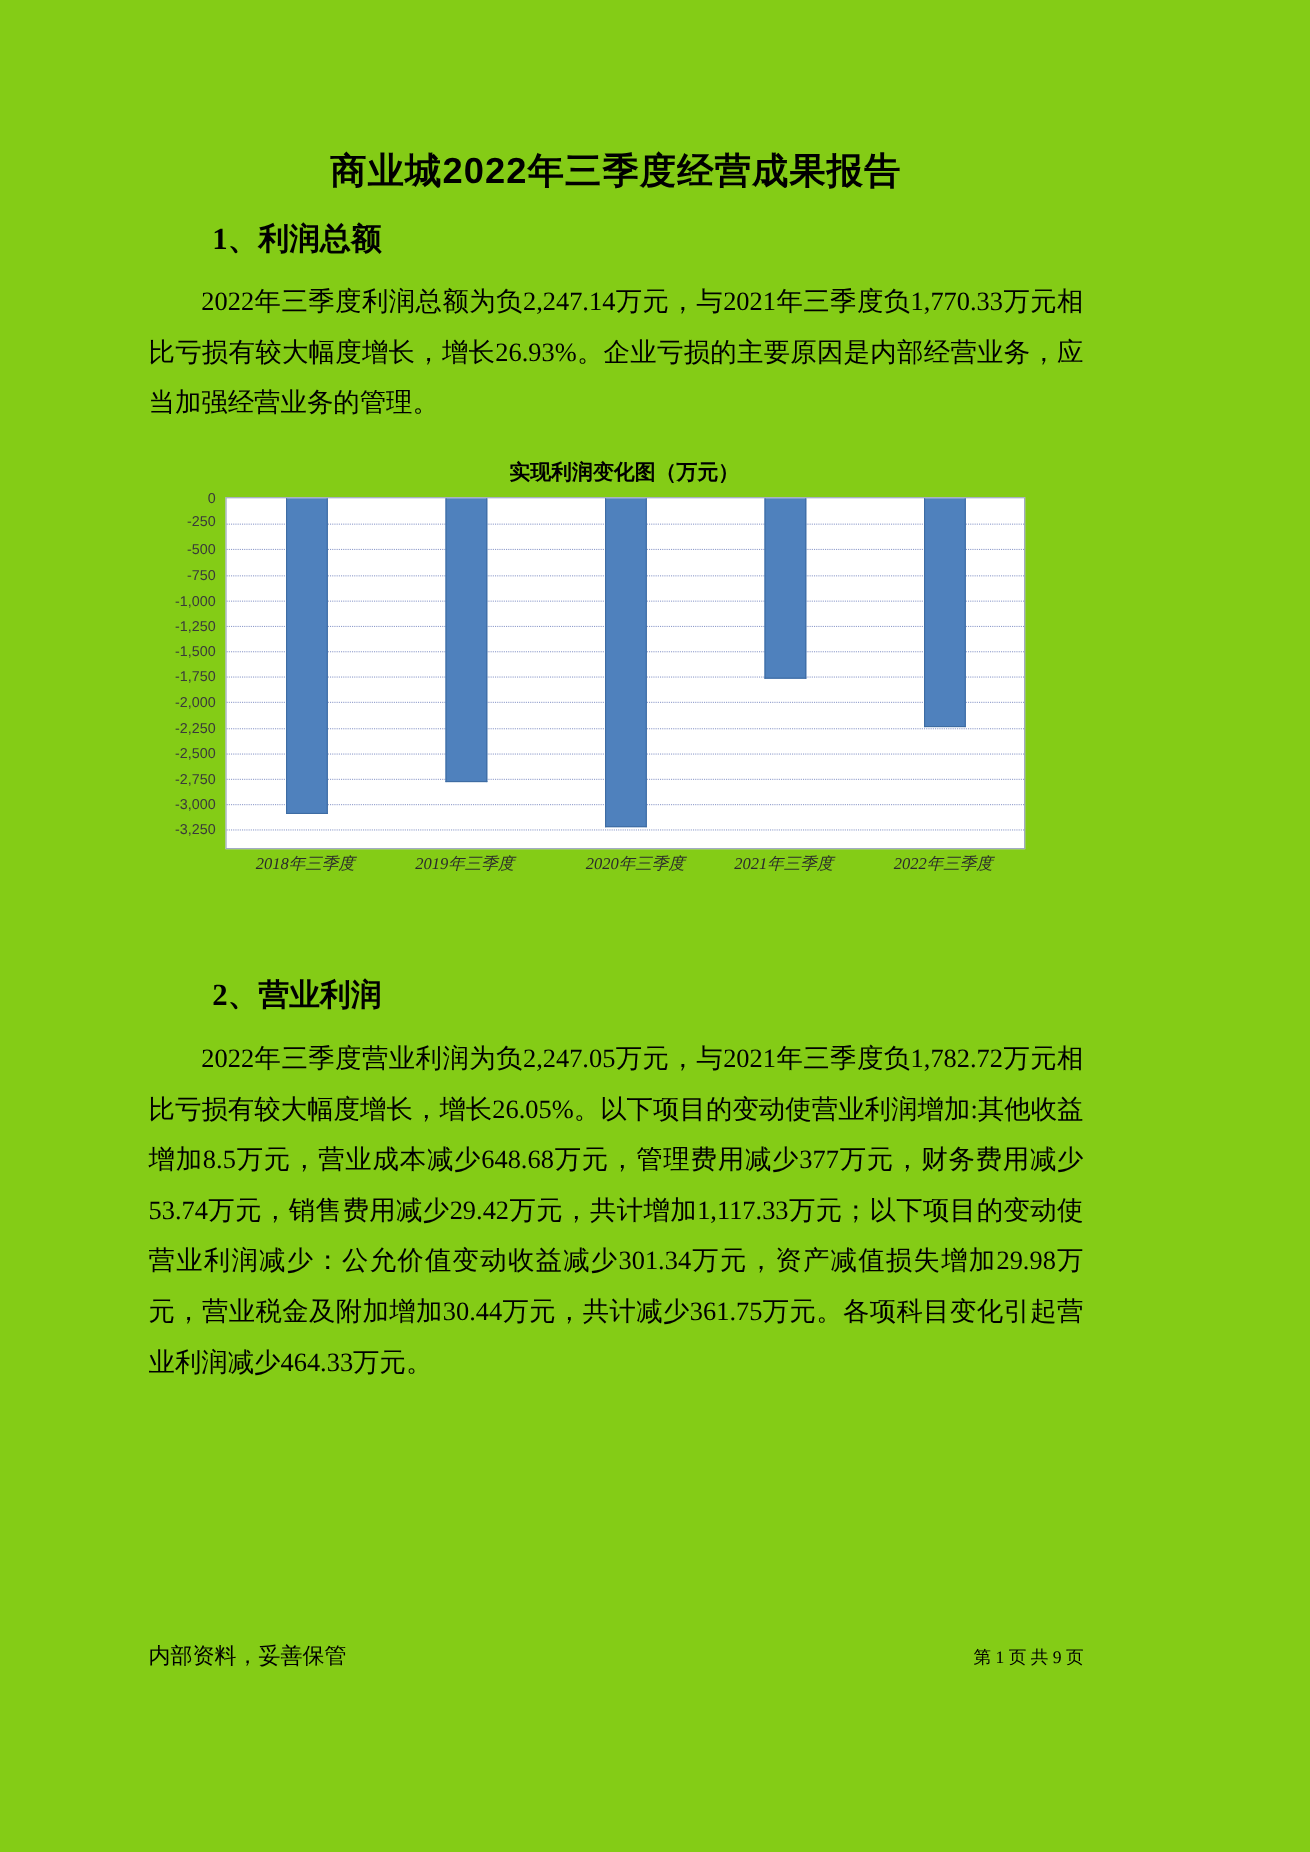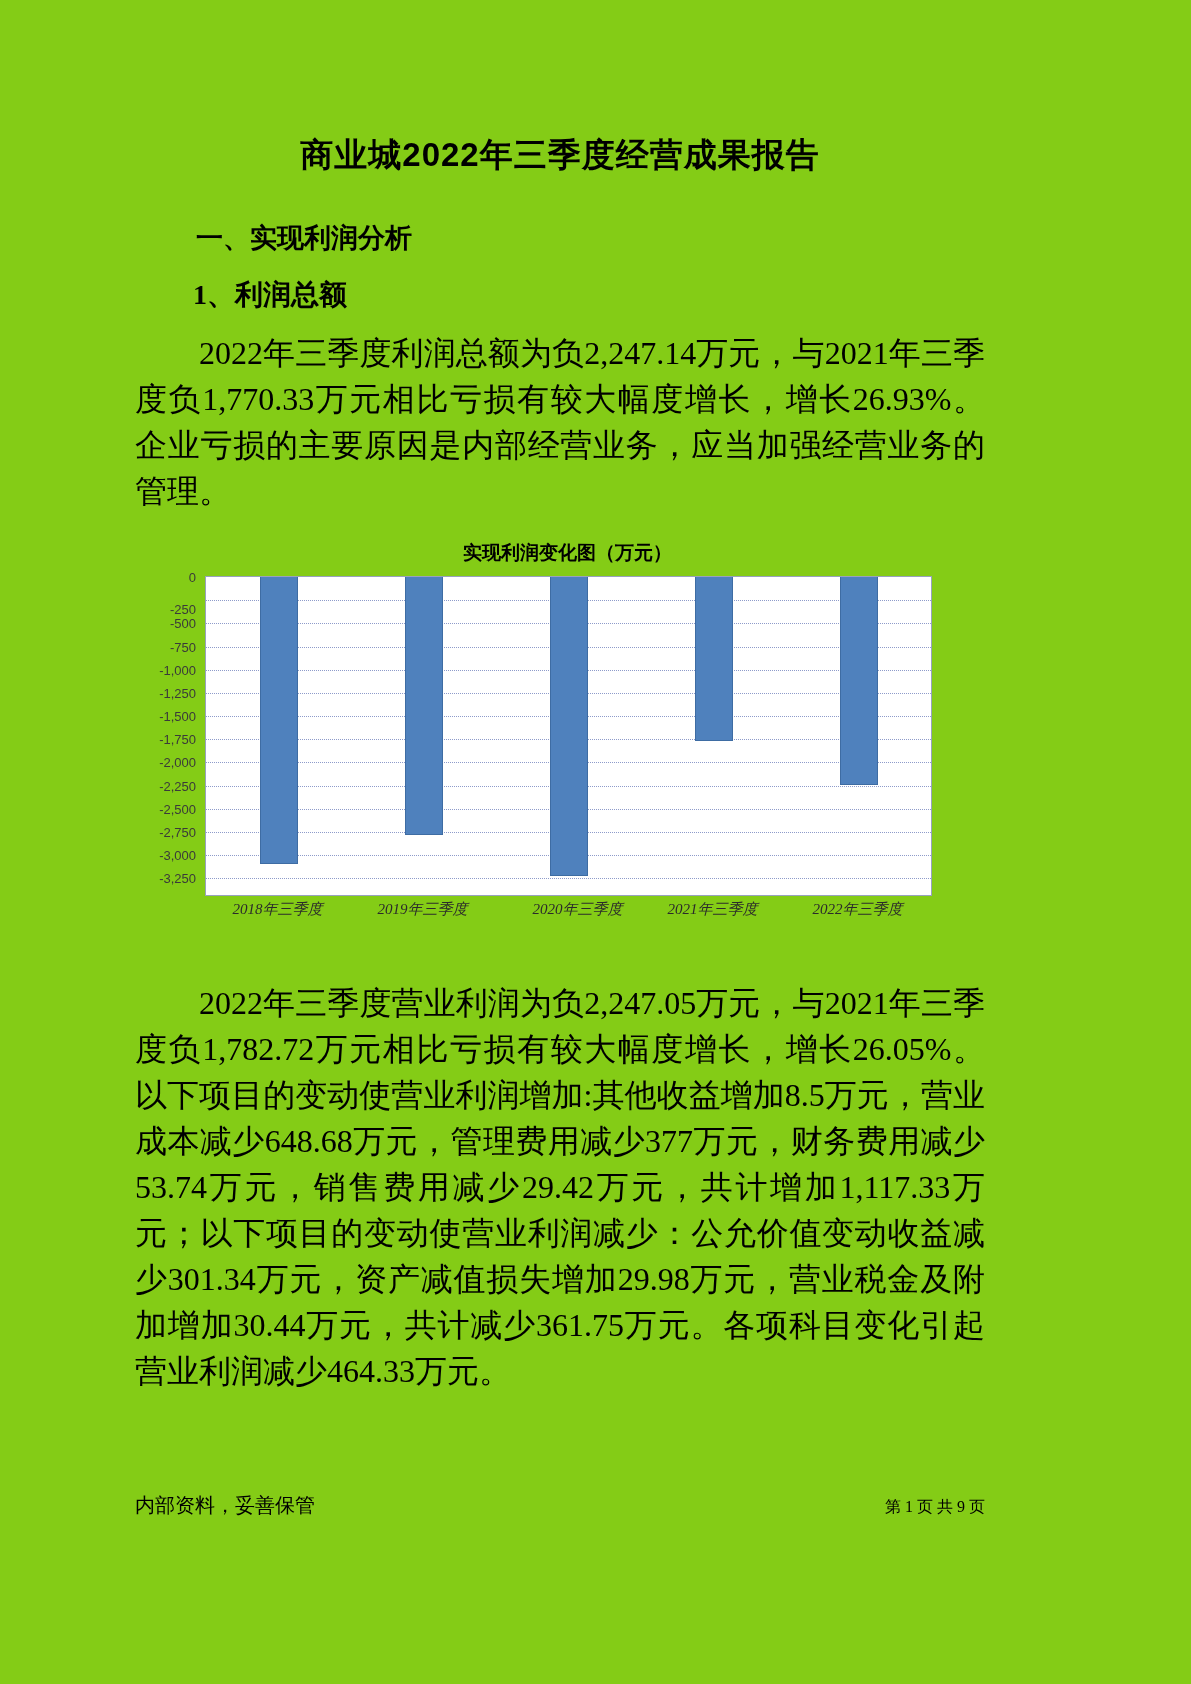--- a/index.html
+++ b/index.html
@@ -35,21 +35,21 @@
   }
   .sec-h2 {
     margin: 20px 0 0 58px;
     font-size: 28px;
     font-weight: bold;
     font-family: "Liberation Serif", "DejaVu Serif", serif;
   }
   .sec-h2.second { margin-top: 46px; }
   .body-para {
     margin: 16px 0 0 0;
-    font-size: 32px;
+    font-size: 24px;
     line-height: 46px;
     text-align: justify;
     text-indent: 2em;
   }
   
   .chart {
     position: relative;
     height: 424px;
     margin-top: 26px;
   }
@@ -153,32 +153,31 @@
   .footer-right { font-size: 16px; }
 </style>
 </head>
 <body>
 
 <div class="page">
   <div class="content">
 
     <h1 class="doc-title">商业城2022年三季度经营成果报告</h1>
 
-    <h2 class="sec-h1">一、实现利润分析</h2>
 
     <h3 class="sec-h2">1、利润总额</h3>
 
     <p class="body-para">2022年三季度利润总额为负2,247.14万元，与2021年三季度负1,770.33万元相比亏损有较大幅度增长，增长26.93%。企业亏损的主要原因是内部经营业务，应当加强经营业务的管理。</p>
 
     <div class="chart">
       <div class="chart-title">实现利润变化图（万元）</div>
       <div class="plot" id="plot">
           <div class="ytick" style="top: 0px;">0</div>
           <div class="gridline" style="top: 23px;"></div>
-          <div class="ytick" style="top: 32px;">-250</div>
+          <div class="ytick" style="top: 21px;">-250</div>
           <div class="gridline" style="top: 46px;"></div>
           <div class="ytick" style="top: 46px;">-500</div>
           <div class="gridline" style="top: 70px;"></div>
           <div class="ytick" style="top: 70px;">-750</div>
           <div class="gridline" style="top: 93px;"></div>
           <div class="ytick" style="top: 93px;">-1,000</div>
           <div class="gridline" style="top: 116px;"></div>
           <div class="ytick" style="top: 116px;">-1,250</div>
           <div class="gridline" style="top: 139px;"></div>
           <div class="ytick" style="top: 139px;">-1,500</div>
@@ -204,20 +203,21 @@
         </div>
       <div class="xaxis" id="xaxis">
           <div class="xtick" style="left: 0px; width: 145px;">2018年三季度</div>
           <div class="xtick" style="left: 145px; width: 145px;">2019年三季度</div>
           <div class="xtick" style="left: 300px; width: 145px;">2020年三季度</div>
           <div class="xtick" style="left: 435px; width: 145px;">2021年三季度</div>
           <div class="xtick" style="left: 580px; width: 145px;">2022年三季度</div>
         </div>
     </div>
 
+    <h3 class="sec-h2 second">2、营业利润</h3>
 
     <p class="body-para">2022年三季度营业利润为负2,247.05万元，与2021年三季度负1,782.72万元相比亏损有较大幅度增长，增长26.05%。以下项目的变动使营业利润增加:其他收益增加8.5万元，营业成本减少648.68万元，管理费用减少377万元，财务费用减少53.74万元，销售费用减少29.42万元，共计增加1,117.33万元；以下项目的变动使营业利润减少：公允价值变动收益减少301.34万元，资产减值损失增加29.98万元，营业税金及附加增加30.44万元，共计减少361.75万元。各项科目变化引起营业利润减少464.33万元。</p>
 
   </div>
 
   <div class="footer">
     <span class="footer-left">内部资料，妥善保管</span>
     <span class="footer-right">第 1 页  共 9 页</span>
   </div>
 </div>

